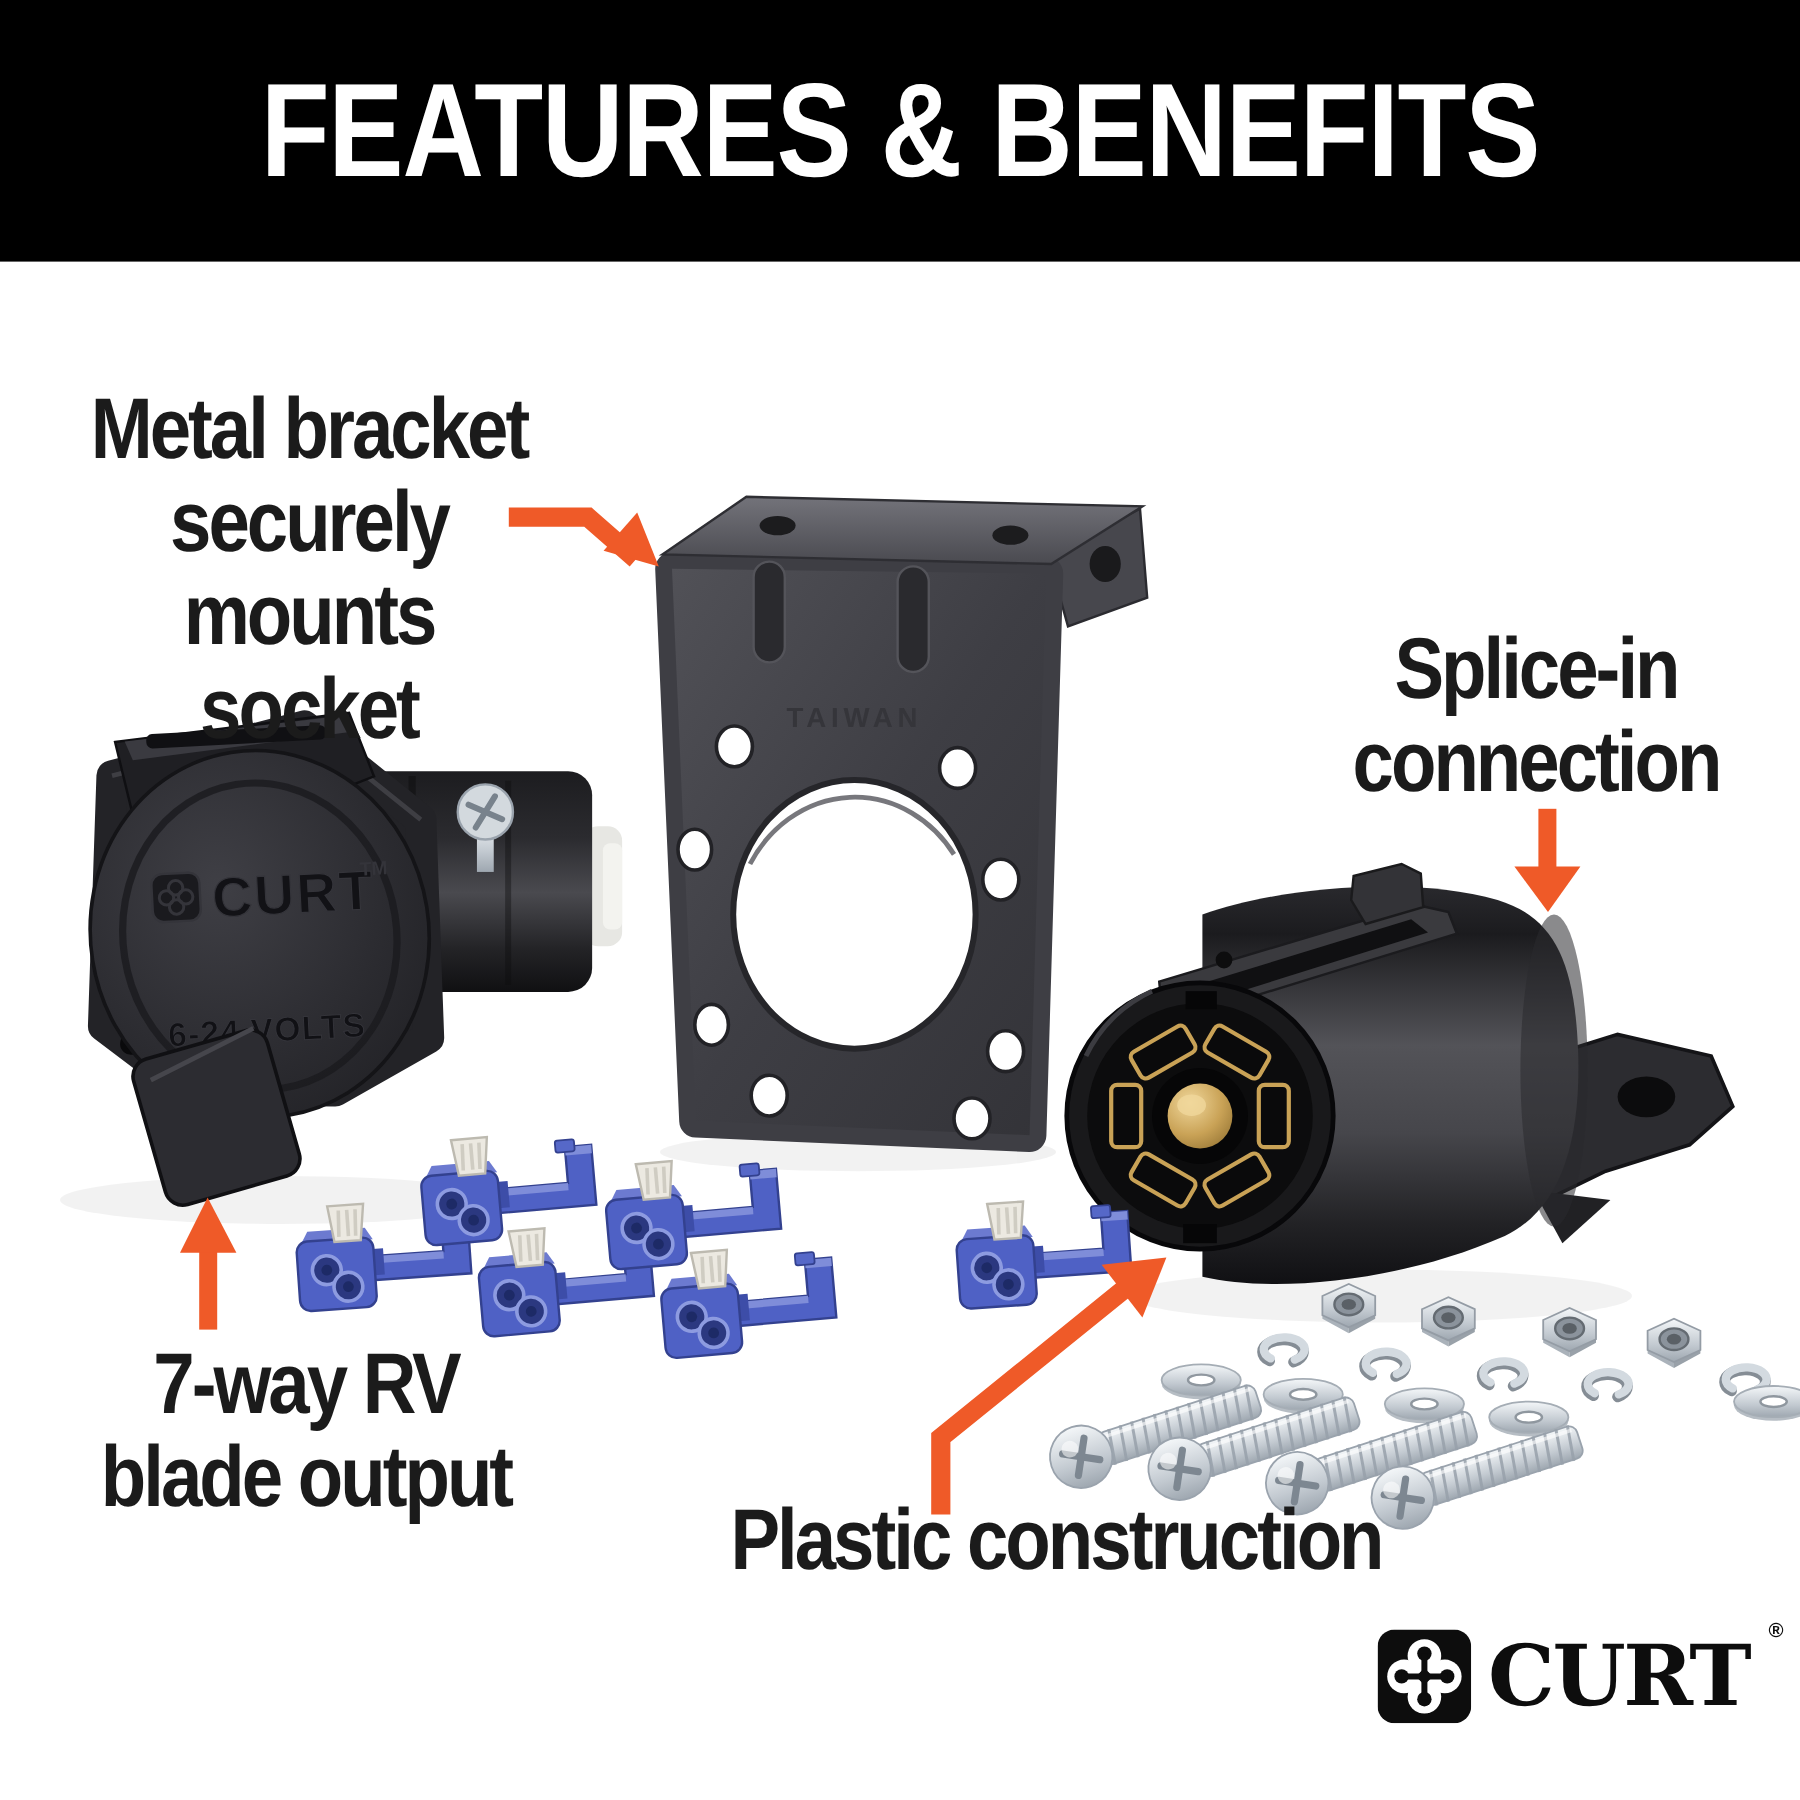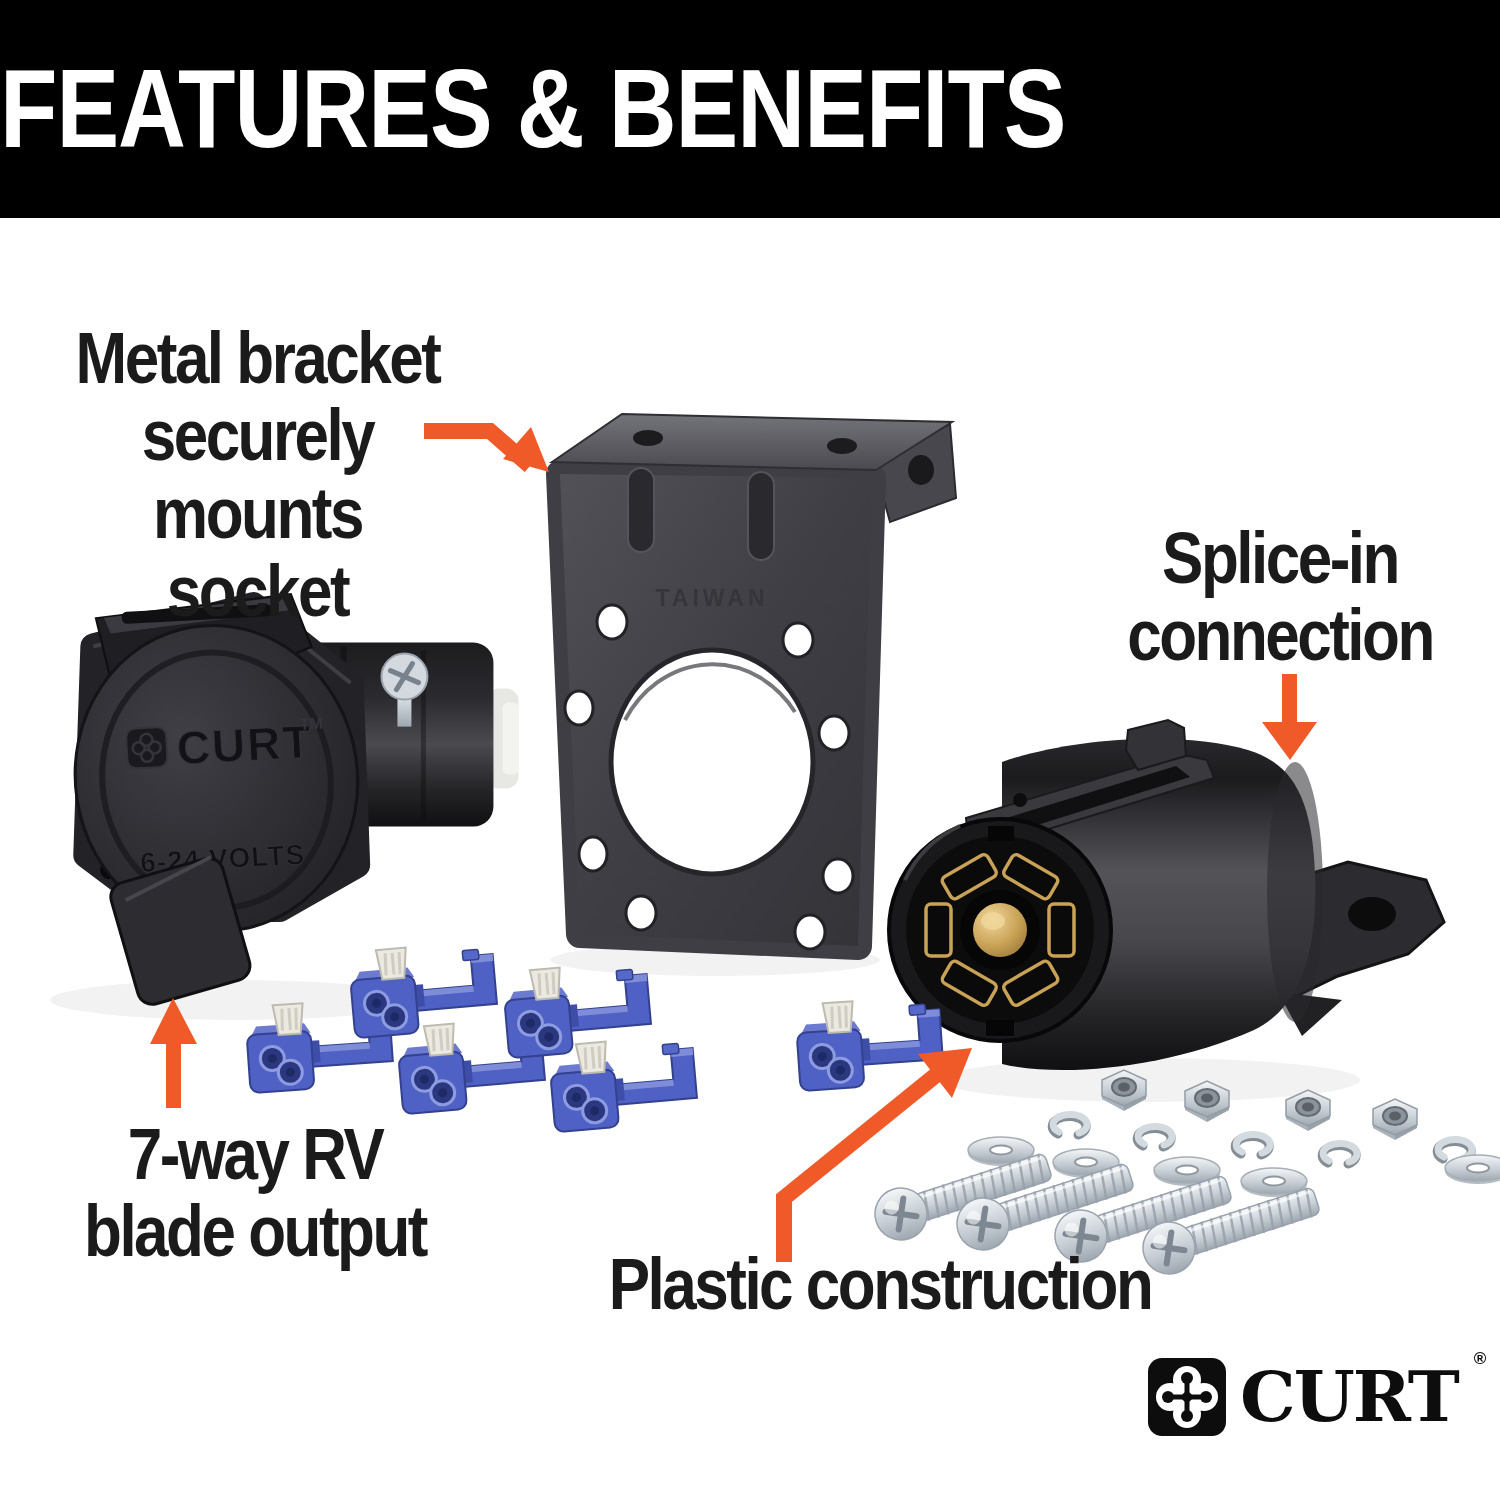--- a/index.html
+++ b/index.html
@@ -1,19 +1,19 @@
 <!DOCTYPE html>
 <html><head>
 <meta charset="utf-8">
 <style>
   html,body{margin:0;padding:0;background:#ffffff;}
   #stage{position:relative;width:1500px;height:1500px;background:#ffffff;overflow:hidden;
          font-family:"Liberation Sans",sans-serif;}
   #header-bar{position:absolute;left:0;top:0;width:1500px;height:218px;background:#000000;
-              display:flex;align-items:center;justify-content:flex-start;}
+              display:flex;align-items:center;justify-content:center;}
   .header-title{color:#ffffff;font-weight:900;font-size:94px;letter-spacing:-1px;
                 transform:scaleY(1.18);transform-origin:center;white-space:nowrap;}
   #art{position:absolute;left:0;top:0;width:1500px;height:1500px;}
   .callout{position:absolute;font-weight:700;font-size:62px;line-height:1.08;
            letter-spacing:-2.5px;color:#1b1b1b;text-align:center;white-space:pre-line;
            transform:scaleY(1.16);transform-origin:top center;}
   #callout-metal-bracket{left:60px;top:320px;width:395px;}
   #callout-splice{left:1080px;top:520px;width:400px;}
   #callout-blade-output{left:50px;top:1116px;width:410px;}
   #callout-plastic{left:555px;top:1246px;width:650px;}

